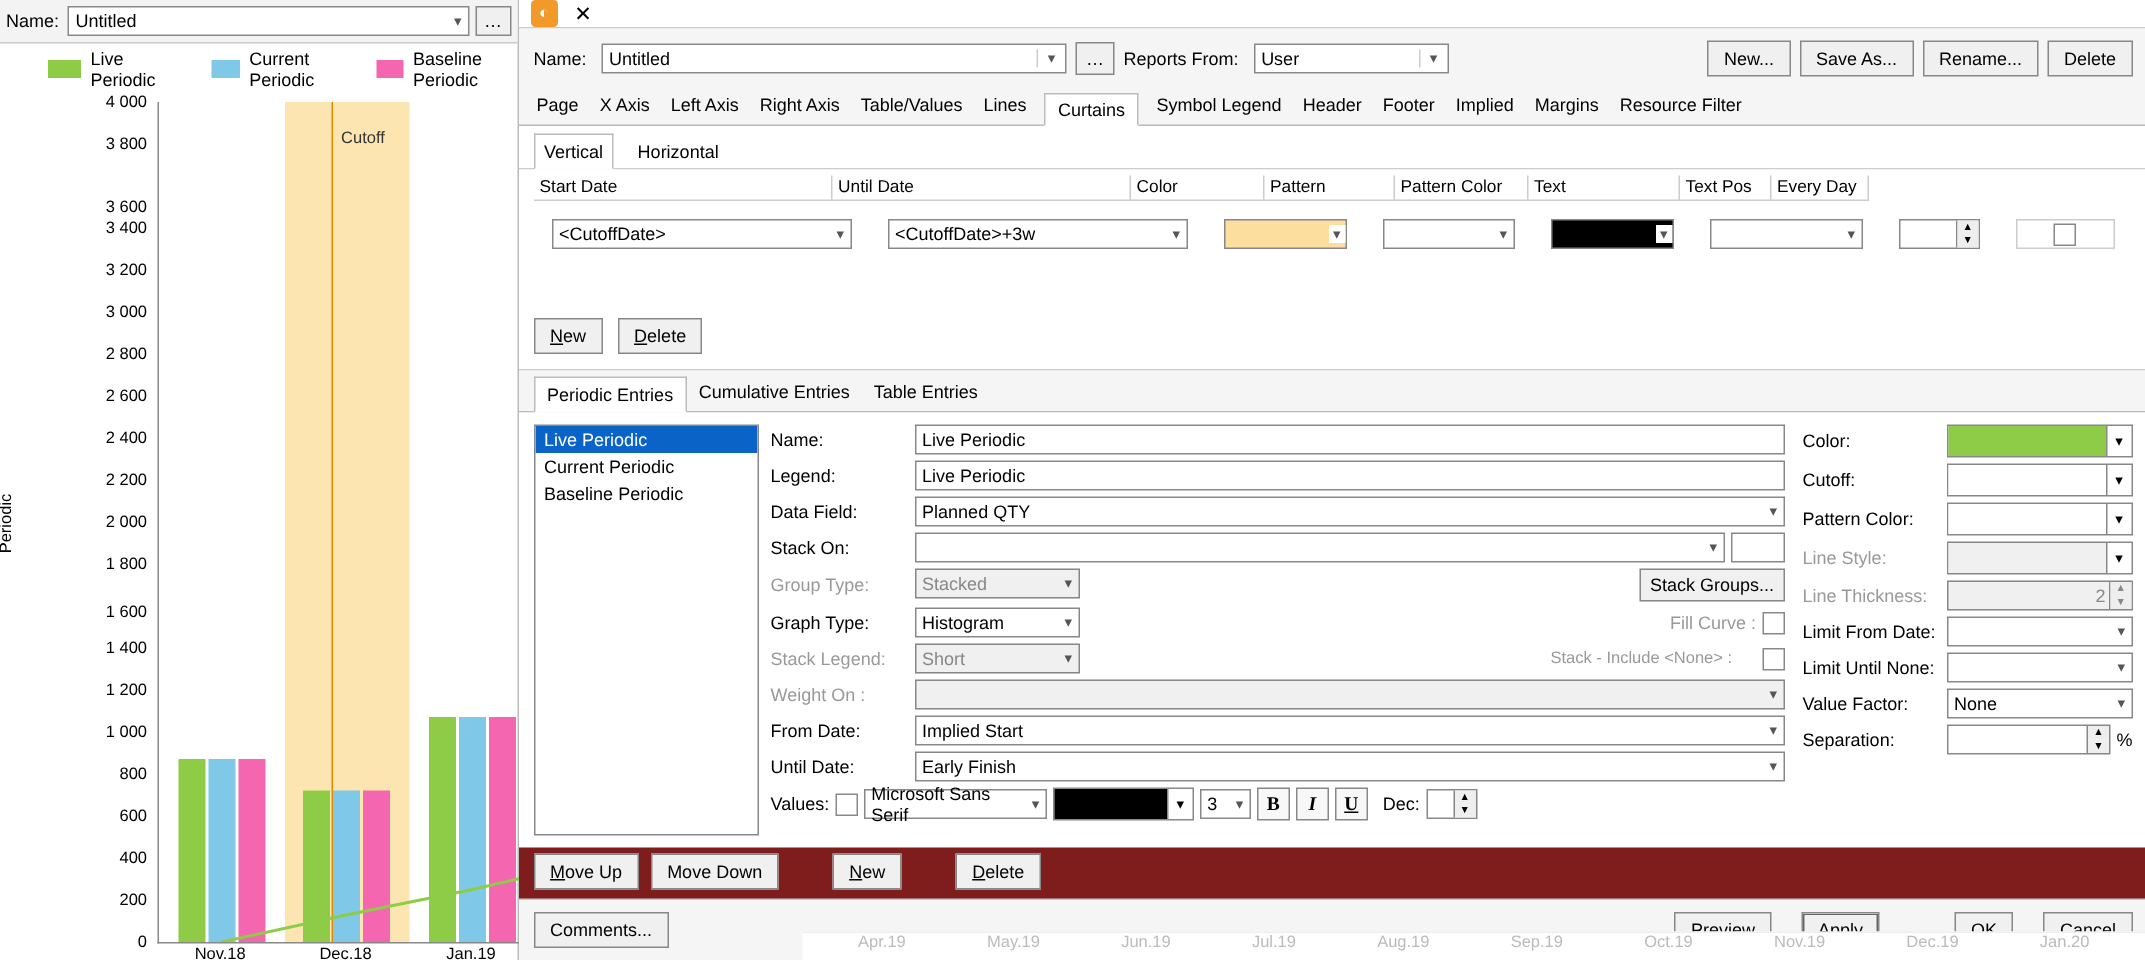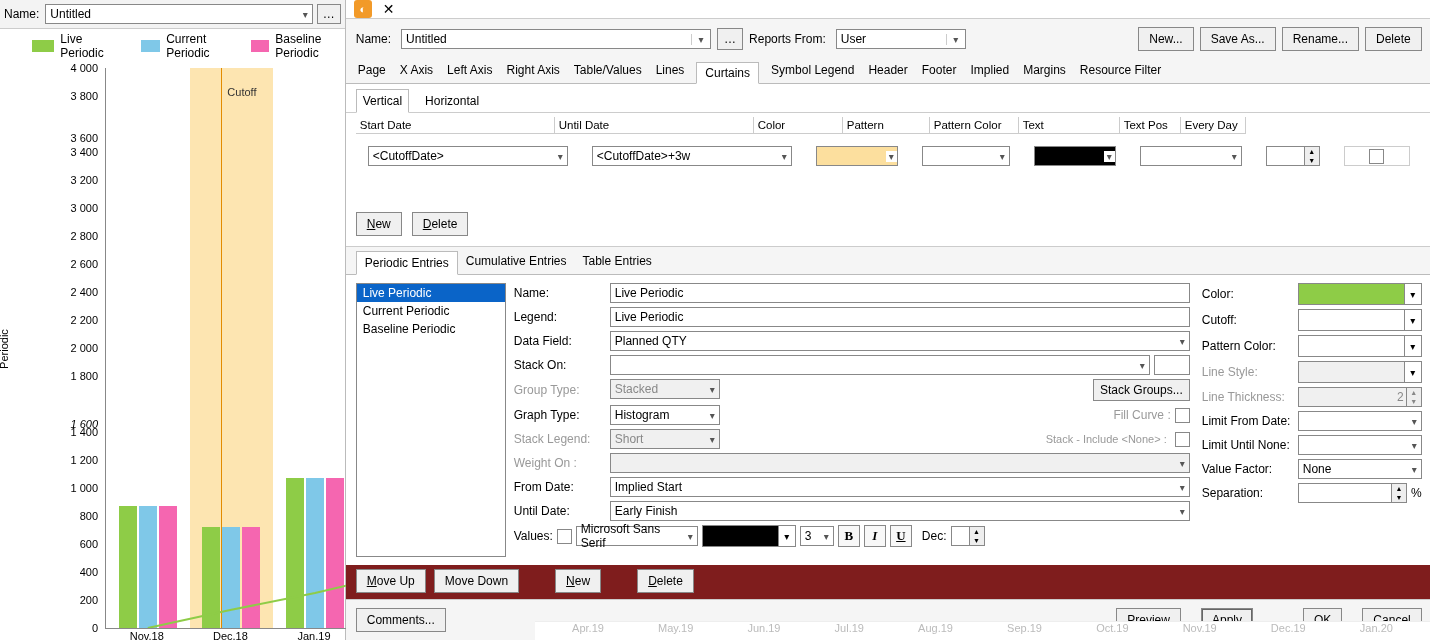--- a/index.html
+++ b/index.html
@@ -123,21 +123,21 @@
       <div class="y-axis-label">Periodic</div>
       <div class="y-ticks" id="y-ticks">
           <div class="y-tick-label" style="top: 560px;">0</div>
           <div class="y-tick-label" style="top: 532px;">200</div>
           <div class="y-tick-label" style="top: 504px;">400</div>
           <div class="y-tick-label" style="top: 476px;">600</div>
           <div class="y-tick-label" style="top: 448px;">800</div>
           <div class="y-tick-label" style="top: 420px;">1 000</div>
           <div class="y-tick-label" style="top: 392px;">1 200</div>
           <div class="y-tick-label" style="top: 364px;">1 400</div>
-          <div class="y-tick-label" style="top: 356px; font-style: italic;">1 600</div>
+          <div class="y-tick-label" style="top: 340px;">1 600</div>
           <div class="y-tick-label" style="top: 308px;">1 800</div>
           <div class="y-tick-label" style="top: 280px;">2 000</div>
           <div class="y-tick-label" style="top: 252px;">2 200</div>
           <div class="y-tick-label" style="top: 224px;">2 400</div>
           <div class="y-tick-label" style="top: 196px;">2 600</div>
           <div class="y-tick-label" style="top: 168px;">2 800</div>
           <div class="y-tick-label" style="top: 140px;">3 000</div>
           <div class="y-tick-label" style="top: 112px;">3 200</div>
           <div class="y-tick-label" style="top: 84px;">3 400</div>
           <div class="y-tick-label" style="top: 70px;">3 600</div>
@@ -337,21 +337,21 @@
               <span class="chk"></span>
             </div>
           </div>
 
           <label class="disabled">Stack Legend:</label>
           <div class="compound">
             <div class="input disabled" style="width:110px">
                 <span>Short</span>
                 <span class="arrow">▾</span>
               </div>
-            <div style="flex:1; display:flex; align-items:center; gap:8px; color:#999; justify-content:flex-end; font-size:11px;">
+            <div style="flex:1; display:flex; align-items:center; gap:20px; color:#999; justify-content:flex-end; font-size:11px;">
               <span>Stack - Include &lt;None&gt; :</span>
               <span class="chk"></span>
             </div>
           </div>
 
           <label class="disabled">Weight On :</label>
           <div class="input disabled">
               <span class="arrow">▾</span>
             </div>
 

